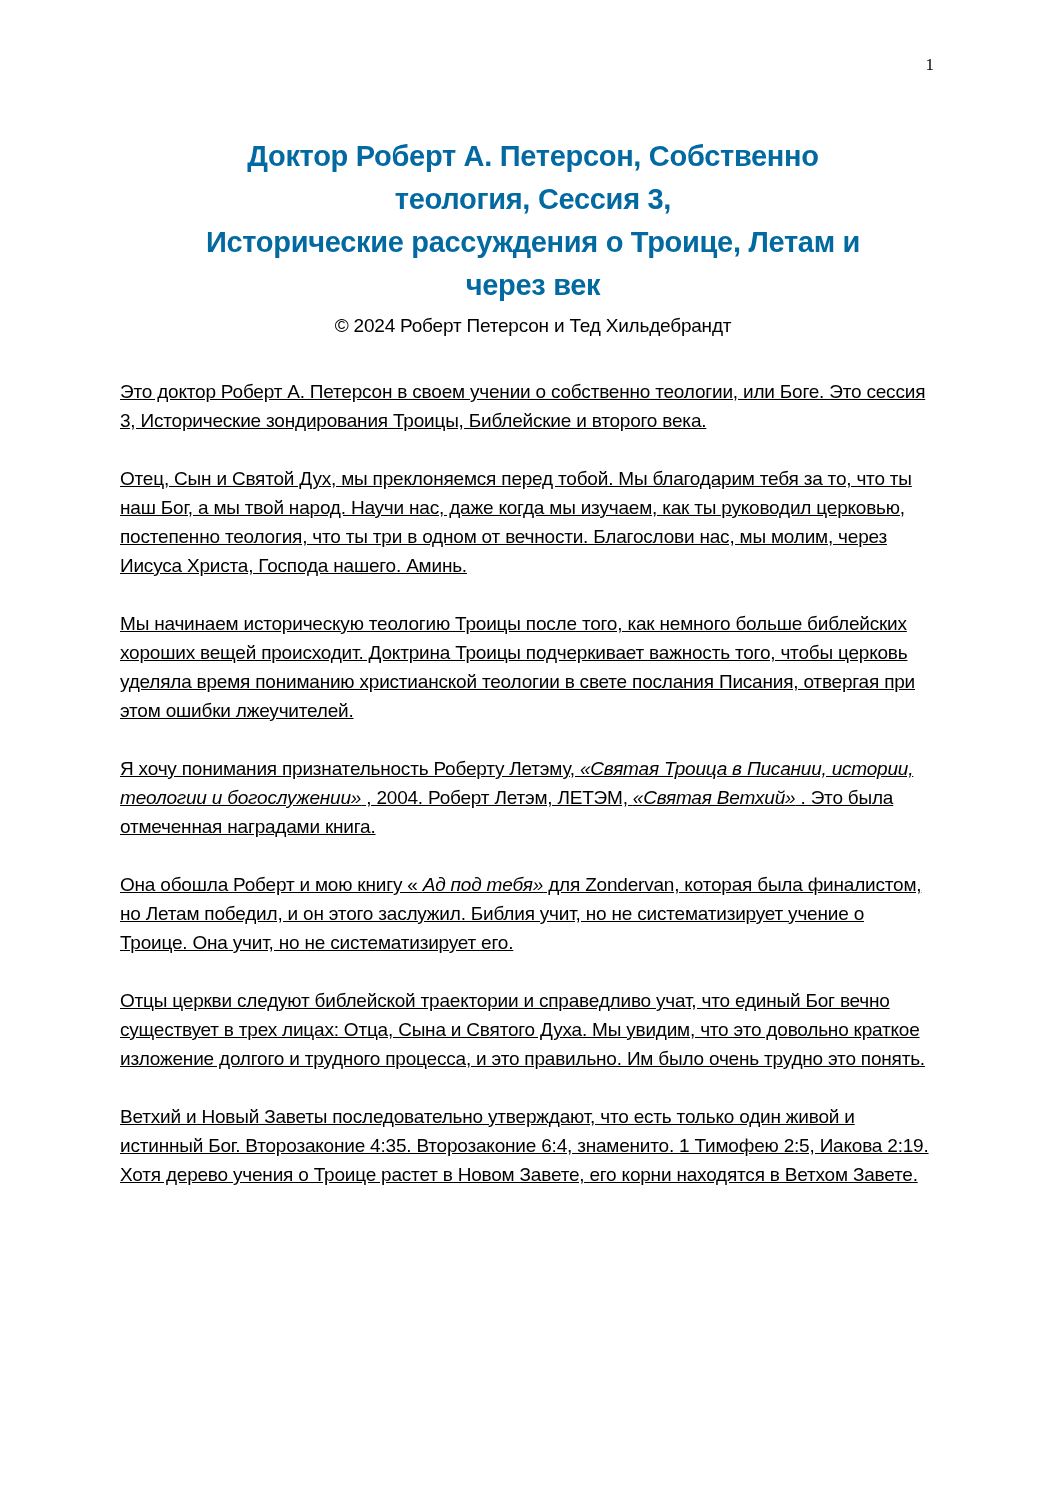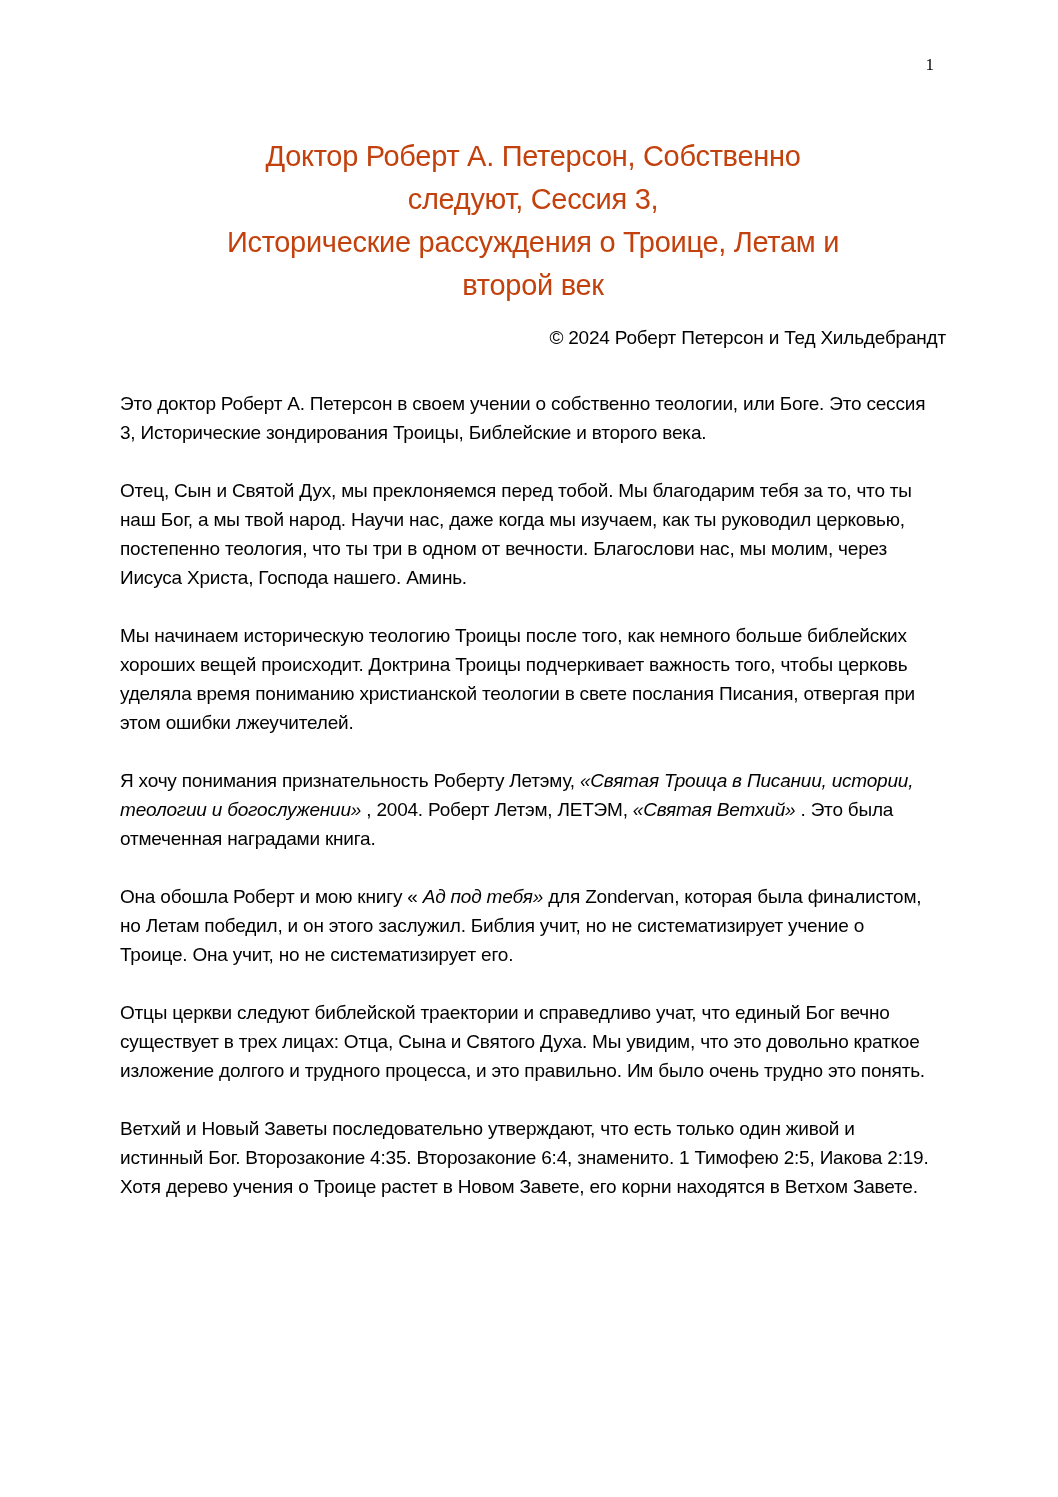--- a/index.html
+++ b/index.html
@@ -24,60 +24,61 @@
     font-family: "Liberation Serif", serif;
     font-size: 17px;
     color: #000000;
   }
   .content {
     box-sizing: border-box;
     padding: 135px 112px 0 120px;
   }
   .title-block {
     text-align: center;
-    font-weight: normal;
+    font-weight: bold;
     font-size: 29px;
     line-height: 43px;
     letter-spacing: -0.3px;
-    color: #c2410c;
+    color: #0369a1;
   }
   .copyright {
-    text-align: right;
+    text-align: center;
     font-size: 19px;
     line-height: 26px;
-    margin-top: 18px;
+    margin-top: 6px;
     letter-spacing: -0.2px;
   }
   .body-text {
     margin-top: 38px;
     font-size: 19px;
     line-height: 29px;
     letter-spacing: -0.2px;
     text-align: left;
   }
   .body-text p {
     margin: 0 12px 29px 0;
     padding: 0;
+    text-decoration: underline;
   }
   .body-text .italic {
     font-style: italic;
   }
 </style>
 </head>
 <body>
 
 <div class="page">
   <div class="page-number">1</div>
 
   <div class="content">
     <div class="title-block">
       <div>Доктор Роберт А. Петерсон, Собственно</div>
-      <div>следуют, Сессия 3,</div>
+      <div>теология, Сессия 3,</div>
       <div>Исторические рассуждения о Троице, Летам и</div>
-      <div>второй век</div>
+      <div>через век</div>
     </div>
 
     <div class="copyright">© 2024 Роберт Петерсон и Тед Хильдебрандт</div>
 
     <div class="body-text">
         <p><span>Это доктор Роберт А. Петерсон в своем учении о собственно теологии, или Боге. Это сессия 3, Исторические зондирования Троицы, Библейские и второго века.</span></p>
         <p><span>Отец, Сын и Святой Дух, мы преклоняемся перед тобой. Мы благодарим тебя за то, что ты наш Бог, а мы твой народ. Научи нас, даже когда мы изучаем, как ты руководил церковью, постепенно теология, что ты три в одном от вечности. Благослови нас, мы молим, через Иисуса Христа, Господа нашего. Аминь.</span></p>
         <p><span>Мы начинаем историческую теологию Троицы после того, как немного больше библейских хороших вещей происходит. Доктрина Троицы подчеркивает важность того, чтобы церковь уделяла время пониманию христианской теологии в свете послания Писания, отвергая при этом ошибки лжеучителей.</span></p>
         <p><span>Я хочу понимания признательность Роберту Летэму, </span><span class="italic">«Святая Троица в Писании, истории, теологии и богослужении»</span><span> , 2004. Роберт Летэм, ЛЕТЭМ, </span><span class="italic">«Святая Ветхий»</span><span> . Это была отмеченная наградами книга.</span></p>
         <p><span>Она обошла Роберт и мою книгу « </span><span class="italic">Ад под тебя»</span><span> для Zondervan, которая была финалистом, но Летам победил, и он этого заслужил. Библия учит, но не систематизирует учение о Троице. Она учит, но не систематизирует его.</span></p>

